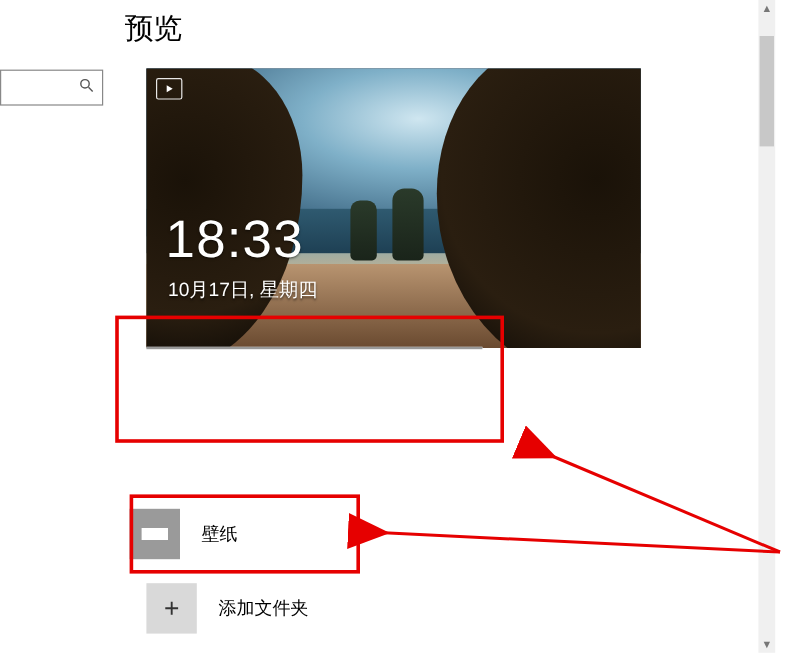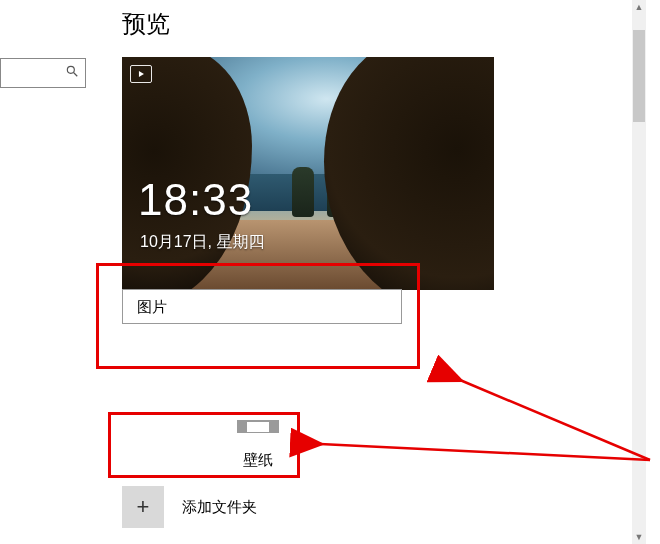--- a/index.html
+++ b/index.html
@@ -27,30 +27,30 @@
     border: 1px solid #888;
     background: #fff;
     display: flex;
     align-items: center;
     justify-content: flex-end;
     padding-right: 6px;
   }
   .search-box svg { width: 14px; height: 14px; }
   .heading {
     position: absolute;
-    left: 122px;
+    left: 104px;
     top: 8px;
     font-size: 24px;
     font-weight: 400;
   }
   .preview-img {
     position: absolute;
     left: 122px;
     top: 57px;
-    width: 372px;
+    width: 412px;
     height: 233px;
     background: linear-gradient(to bottom, #2a4a62 0%, #4a7890 35%, #6aa0b8 55%, #c8b490 75%, #9a7850 100%);
     overflow: hidden;
   }
   .sky {
     position: absolute; left:0; top:0; right:0; height:60%;
     background: radial-gradient(ellipse at 55% 30%, #cfe6f0 0%, #7fb0c8 30%, #3a6480 70%);
   }
   .sea {
     position: absolute; left:0; top:50%; right:0; height:16%;
@@ -122,23 +122,23 @@
     position:absolute; left:118px; top:388px;
     font-size:15px;
   }
   .album-wrap {
     position:absolute; left:108px; top:412px;
     width:192px; height:66px;
     border:3px solid #e60000;
     pointer-events:none;
   }
   .album-row {
-    position:absolute; left:128px; top:420px;
+    position:absolute; left:108px; top:420px;
     width:260px; height:50px;
-    display:flex; align-items:center; gap:18px;flex-direction:column;
+    display:flex; align-items:center; gap:18px;
   }
   .thumb {
     width:42px; height:42px; background:#9a9a9a;
     display:flex; align-items:center; justify-content:center;
   }
   .thumb .inner {
     width:22px; height:10px; background:#fff;
   }
   .album-label { font-size:15px; }
   .add-row {
@@ -199,23 +199,20 @@
     <div class="badge">
       <svg viewBox="0 0 24 24">
           <polygon points="7,5 19,12 7,19"></polygon>
         </svg>
     </div>
     <div class="clock-time">18:33</div>
     <div class="clock-date">10月17日, 星期四</div>
   </div>
 
   <div class="dropdown">
-    <div class="option">
-      <span>图片</span>
-    </div>
   </div>
   <div class="dropdown-wrap"></div>
 
 
   <div class="album-row">
     <div class="thumb">
         <div class="inner"></div>
       </div>
     <div class="album-label">壁纸</div>
   </div>

